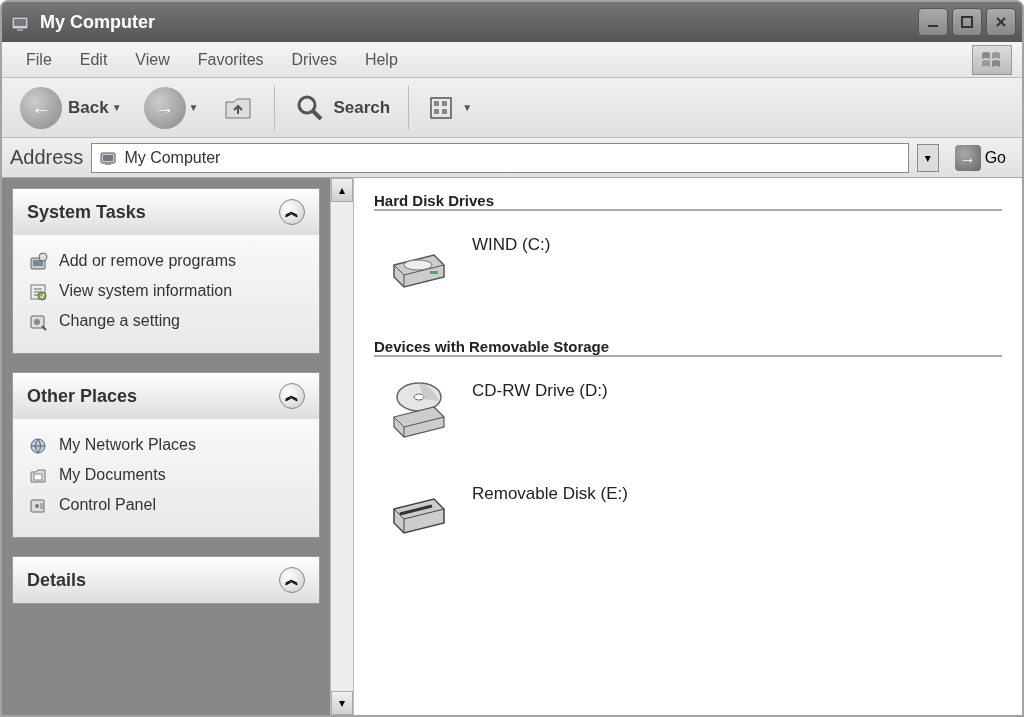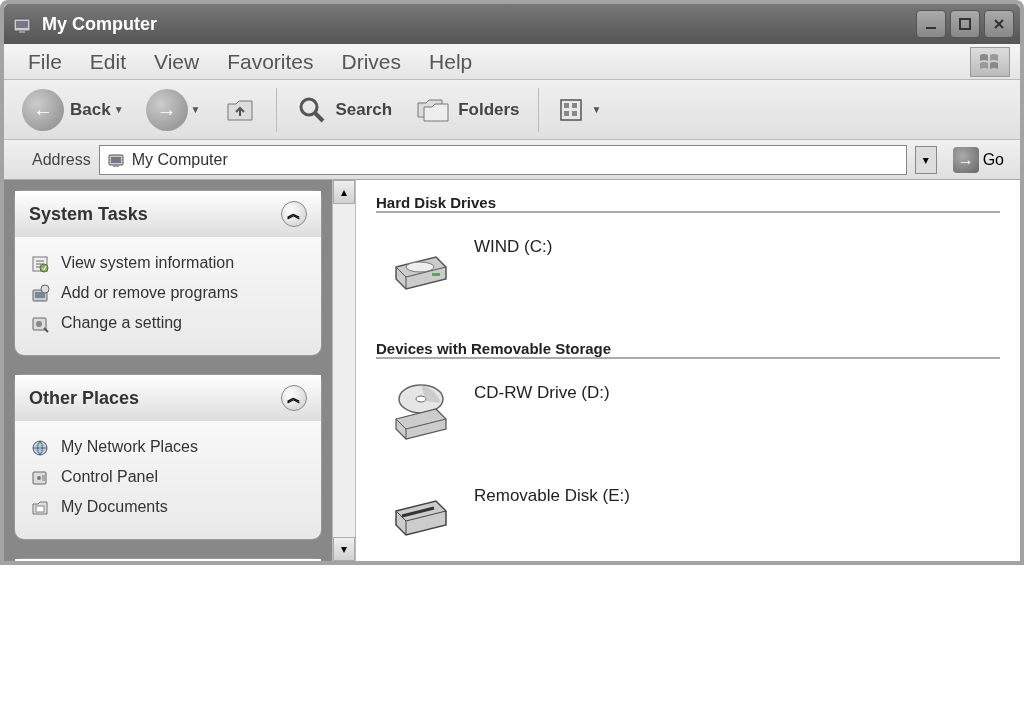--- a/index.html
+++ b/index.html
@@ -1,49 +1,49 @@
 <!DOCTYPE html>
 <html><head>
   <meta charset="utf-8">
   <style>
     * { margin: 0; padding: 0; box-sizing: border-box; font-family: Tahoma, sans-serif; }
     body { background: #fff; width: 1024px; height: 717px; overflow: hidden; }
     
-    .window { width: 1024px; height: 565px; border: 4px solid #a3a3a3; border-radius: 8px 8px 0 0; background: #ece9d8; display: flex; flex-direction: column; }
+    .window { width: 1024px; height: 717px; border: 2px solid #a3a3a3; border-radius: 8px 8px 0 0; background: #ece9d8; display: flex; flex-direction: column; }
     
     .titlebar { height: 40px; background: linear-gradient(to bottom, #777, #555); display: flex; align-items: center; padding: 0 6px; border-radius: 5px 5px 0 0; }
     .titlebar-icon { width: 24px; height: 24px; margin-right: 8px; display: flex; align-items: center; justify-content: center; }
     .titlebar-title { color: #fff; font-size: 18px; font-weight: bold; flex: 1; }
     .titlebar-btns { display: flex; gap: 4px; }
     .titlebar-btn { width: 30px; height: 28px; background: linear-gradient(to bottom, #aaa, #888); border: 1px solid #555; border-radius: 4px; display: flex; align-items: center; justify-content: center; cursor: pointer; color: #333; font-weight: bold; }
     
     .menubar { height: 36px; background: linear-gradient(to bottom, #f5f5f5, #e5e5e5); display: flex; align-items: center; padding: 0 10px; border-bottom: 1px solid #bbb; }
-    .menu-item { padding: 6px 14px; font-size: 21px; color: #555; cursor: pointer; }
+    .menu-item { padding: 6px 14px; font-size: 16px; color: #555; cursor: pointer; }
     .menu-logo { margin-left: auto; width: 40px; height: 30px; background: linear-gradient(to bottom, #ddd, #bbb); border: 1px solid #999; display: flex; align-items: center; justify-content: center; }
     
     .toolbar { height: 60px; background: linear-gradient(to bottom, #f0f0f0, #e0e0e0); display: flex; align-items: center; padding: 0 10px; border-bottom: 1px solid #bbb; gap: 6px; }
     .tool-btn { display: flex; align-items: center; padding: 4px 8px; cursor: pointer; border-radius: 4px; }
     .tool-circle { width: 42px; height: 42px; border-radius: 50%; background: radial-gradient(circle at 35% 35%, #ccc, #888); display: flex; align-items: center; justify-content: center; color: #fff; font-size: 20px; }
     .tool-label { font-size: 17px; margin-left: 6px; color: #444; font-weight: bold; }
     .tool-sep { width: 1px; height: 44px; background: #bbb; margin: 0 4px; }
     .tool-drop { font-size: 10px; color: #555; margin-left: 3px; }
     
     .addressbar { height: 40px; background: linear-gradient(to bottom, #f0f0f0, #e0e0e0); display: flex; align-items: center; padding: 0 8px; border-bottom: 1px solid #aaa; gap: 8px; }
-    .addr-label { font-size: 16px; color: #444; margin-left: 20px; }
+    .addr-label { font-size: 20px; color: #444; }
     .addr-field { flex: 1; height: 30px; background: #fff; border: 1px solid #888; display: flex; align-items: center; padding: 0 6px; }
     .addr-icon { width: 20px; height: 20px; margin-right: 6px; }
     .addr-text { font-size: 16px; color: #333; flex: 1; outline: none; border: none; }
     .addr-drop { width: 22px; height: 28px; background: #ddd; border: 1px solid #888; display: flex; align-items: center; justify-content: center; cursor: pointer; font-size: 12px; }
     .go-btn { display: flex; align-items: center; gap: 4px; padding: 3px 8px; cursor: pointer; }
     .go-arrow { width: 26px; height: 26px; background: radial-gradient(circle at 35% 35%, #aaa, #666); border-radius: 4px; display: flex; align-items: center; justify-content: center; color: #fff; font-size: 16px; }
     
     .content { flex: 1; display: flex; overflow: hidden; }
     
     .sidebar { width: 328px; background: #888; padding: 10px; overflow-y: auto; }
-    .side-panel { background: linear-gradient(to bottom, #fff, #e8e8e8); border: 1px solid #999; margin-bottom: 18px; border-radius: 10px; }
+    .side-panel { background: linear-gradient(to bottom, #fff, #e8e8e8); border: 1px solid #999; margin-bottom: 18px; border-radius: 0; }
     .side-header { display: flex; align-items: center; justify-content: space-between; padding: 10px 14px; background: linear-gradient(to bottom, #fff, #ddd); }
     .side-title { font-size: 18px; font-weight: bold; color: #333; }
     .collapse-btn { width: 26px; height: 26px; border-radius: 50%; background: radial-gradient(circle at 35% 35%, #fff, #ccc); border: 1px solid #888; display: flex; align-items: center; justify-content: center; cursor: pointer; font-size: 14px; font-weight: bold; }
     .side-body { padding: 12px 14px 16px; }
     .side-link { display: flex; align-items: flex-start; gap: 10px; padding: 4px 0; cursor: pointer; font-size: 16px; color: #333; }
     .side-link-icon { width: 22px; height: 22px; flex-shrink: 0; display: flex; align-items: center; justify-content: center; }
     .side-link-text { line-height: 1.3; }
     
     .scroll-strip { width: 24px; background: #e8e8e8; display: flex; flex-direction: column; border-left: 1px solid #bbb; border-right: 1px solid #bbb; }
     .scroll-btn { height: 24px; background: linear-gradient(to bottom, #f0f0f0, #d0d0d0); border: 1px solid #aaa; display: flex; align-items: center; justify-content: center; font-size: 12px; cursor: pointer; }
@@ -124,27 +124,20 @@
         </svg>
     </div>
     <div class="tool-sep"></div>
     <div class="tool-btn">
       <svg width="34" height="34" viewBox="0 0 34 34">
           <circle cx="14" cy="14" r="8" fill="none" stroke="#555" stroke-width="3"></circle>
           <line x1="20" y1="20" x2="28" y2="28" stroke="#555" stroke-width="4"></line>
         </svg>
       <span class="tool-label">Search</span>
     </div>
-    <div class="tool-btn">
-      <svg width="38" height="34" viewBox="0 0 38 34">
-          <path d="M4 10 L12 10 L15 7 L28 7 L28 24 L4 24 Z" fill="#ddd" stroke="#777"></path>
-          <path d="M10 14 L18 14 L21 11 L34 11 L34 28 L10 28 Z" fill="#eee" stroke="#777"></path>
-        </svg>
-      <span class="tool-label">Folders</span>
-    </div>
     <div class="tool-sep"></div>
     <div class="tool-btn">
       <svg width="32" height="28" viewBox="0 0 32 28">
           <rect x="4" y="4" width="20" height="20" fill="none" stroke="#555" stroke-width="1.5"></rect>
           <rect x="7" y="7" width="5" height="5" fill="#888"></rect>
           <rect x="15" y="7" width="5" height="5" fill="#888"></rect>
           <rect x="7" y="15" width="5" height="5" fill="#888"></rect>
           <rect x="15" y="15" width="5" height="5" fill="#888"></rect>
         </svg>
       <span class="tool-drop">▼</span>
@@ -176,41 +169,41 @@
 
       <div class="side-panel">
         <div class="side-header">
           <span class="side-title">System Tasks</span>
           <div class="collapse-btn">︽</div>
         </div>
         <div class="side-body">
           <div class="side-link">
             <span class="side-link-icon">
                 <svg width="20" height="20">
+                  <rect x="3" y="6" width="14" height="11" rx="1" fill="#ccc" stroke="#666"></rect>
+                  <rect x="5" y="8" width="10" height="6" fill="#789"></rect>
+                  <circle cx="15" cy="5" r="4" fill="#ddd" stroke="#666"></circle>
+                </svg>
+              </span>
+            <span class="side-link-text">Add or remove programs</span>
+          </div>
+          <div class="side-link">
+            <span class="side-link-icon">
+                <svg width="20" height="20">
                   <rect x="3" y="3" width="14" height="14" fill="#eee" stroke="#777"></rect>
                   <path d="M6 7 L14 7 M6 10 L14 10 M6 13 L10 13" stroke="#666"></path>
                   <circle cx="14" cy="14" r="4" fill="#9a5" stroke="#474"></circle>
                   <path d="M12 14 L14 16 L16 12" stroke="#fff" fill="none"></path>
                 </svg>
               </span>
             <span class="side-link-text">View system information</span>
           </div>
           <div class="side-link">
             <span class="side-link-icon">
                 <svg width="20" height="20">
-                  <rect x="3" y="6" width="14" height="11" rx="1" fill="#ccc" stroke="#666"></rect>
-                  <rect x="5" y="8" width="10" height="6" fill="#789"></rect>
-                  <circle cx="15" cy="5" r="4" fill="#ddd" stroke="#666"></circle>
-                </svg>
-              </span>
-            <span class="side-link-text">Add or remove programs</span>
-          </div>
-          <div class="side-link">
-            <span class="side-link-icon">
-                <svg width="20" height="20">
                   <rect x="3" y="4" width="13" height="12" rx="1" fill="#ddd" stroke="#666"></rect>
                   <circle cx="9" cy="10" r="3" fill="#888"></circle>
                   <path d="M14 14 L18 18" stroke="#555" stroke-width="2"></path>
                 </svg>
               </span>
             <span class="side-link-text">Change a setting</span>
           </div>
         </div>
       </div>
 
@@ -225,35 +218,35 @@
                 <svg width="20" height="20">
                   <circle cx="10" cy="10" r="7" fill="#bcd" stroke="#567"></circle>
                   <path d="M3 10 L17 10 M10 3 Q5 10 10 17 M10 3 Q15 10 10 17" stroke="#567" fill="none"></path>
                 </svg>
               </span>
             <span class="side-link-text">My Network Places</span>
           </div>
           <div class="side-link">
             <span class="side-link-icon">
                 <svg width="20" height="20">
+                  <path d="M3 6 L8 6 L10 4 L17 4 L17 16 L3 16 Z" fill="#ddd" stroke="#777"></path>
+                  <rect x="6" y="8" width="8" height="6" fill="#fff" stroke="#888"></rect>
+                </svg>
+              </span>
+            <span class="side-link-text">My Documents</span>
+          </div>
+          <div class="side-link">
+            <span class="side-link-icon">
+                <svg width="20" height="20">
                   <rect x="3" y="4" width="13" height="12" rx="1" fill="#ddd" stroke="#666"></rect>
                   <circle cx="9" cy="10" r="2" fill="#777"></circle>
                   <rect x="12" y="7" width="3" height="6" fill="#aaa"></rect>
                 </svg>
               </span>
             <span class="side-link-text">Control Panel</span>
-          </div>
-          <div class="side-link">
-            <span class="side-link-icon">
-                <svg width="20" height="20">
-                  <path d="M3 6 L8 6 L10 4 L17 4 L17 16 L3 16 Z" fill="#ddd" stroke="#777"></path>
-                  <rect x="6" y="8" width="8" height="6" fill="#fff" stroke="#888"></rect>
-                </svg>
-              </span>
-            <span class="side-link-text">My Documents</span>
           </div>
         </div>
       </div>
 
       <div class="side-panel">
         <div class="side-header">
           <span class="side-title">Details</span>
           <div class="collapse-btn">︽</div>
         </div>
       </div>

